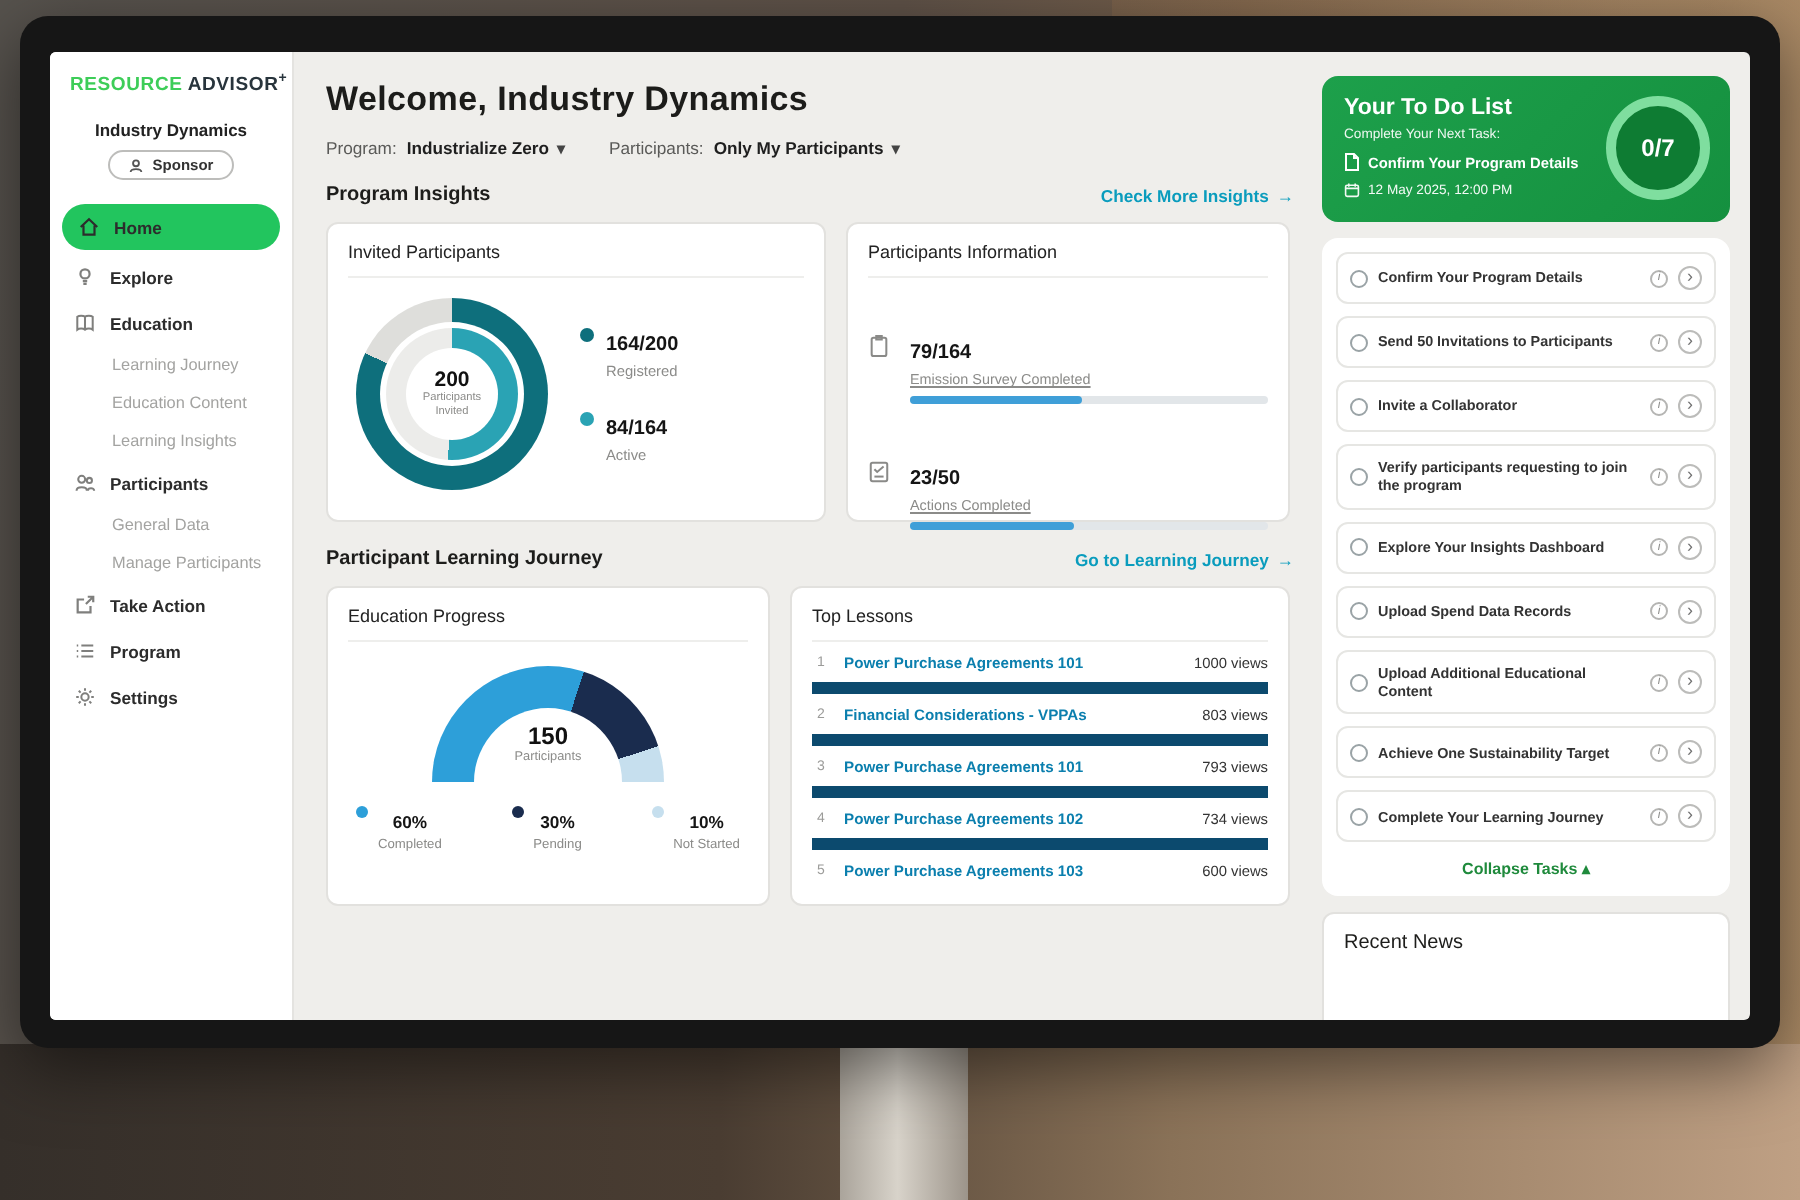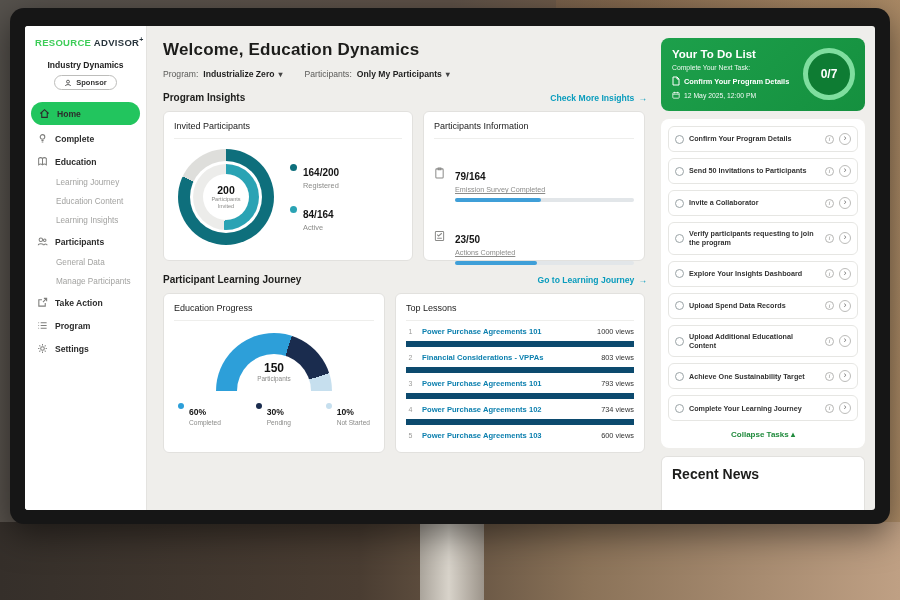--- a/index.html
+++ b/index.html
@@ -72,21 +72,21 @@
 
   
   .card-edu{width:222px;height:160px;}
   .gauge{position:relative;width:116px;height:58px;overflow:hidden;margin:12px auto 8px;}
   .gauge-arc{position:absolute;left:0;top:0;width:116px;height:116px;border-radius:50%;
     background:conic-gradient(from 270deg,#2d9fd9 0 30%,#1a2c4e 30% 45%,#c6dfee 45% 50%,transparent 50%);}
   .gauge-hole{position:absolute;left:21px;top:21px;width:74px;height:74px;border-radius:50%;background:#fff;
     display:flex;flex-direction:column;align-items:center;padding-top:7px;}
   .gauge-hole .v{font-size:12px;font-weight:bold;color:#111;}
   .gauge-hole .l{font-size:6.4px;color:#8b8b89;}
-  .edu-legend{display:flex;justify-content:space-between;padding:2px 4px 0 4px;}
+  .edu-legend{display:flex;justify-content:space-between;padding:2px 4px 0 4px;text-align:center;}
   .eleg{display:flex;gap:5px;align-items:flex-start;}
   .eleg .dot{width:6px;height:6px;}
   .eleg .lv{font-size:8.6px;font-weight:bold;color:#151515;}
   .eleg .ll{font-size:6.6px;color:#8b8b89;}
 
   
   .card-lessons{width:250px;height:160px;}
   .lesson{display:flex;align-items:center;gap:7px;padding:5.5px 0;border-bottom:6px solid #0c4a6e;}
   .l-rank{width:9px;font-size:7px;color:#9b9b99;text-align:center;}
   .l-title{flex:1;font-size:7.6px;font-weight:bold;color:#0b7fae;cursor:pointer;}
@@ -107,21 +107,21 @@
   .tasks-card{background:#fff;border-radius:8px;margin-top:8px;padding:7px 7px 3px 7px;}
   .task{display:flex;align-items:center;gap:5px;border:1px solid #e6e6e3;border-radius:6px;
     padding:6px 6px;margin-bottom:6px;cursor:pointer;}
   .task .chk{width:9px;height:9px;border:1.2px solid #9aa3a6;border-radius:50%;flex-shrink:0;}
   .task .lbl{flex:1;font-size:7.2px;font-weight:bold;color:#333;line-height:1.3;}
   .task .info{width:9px;height:9px;border:1px solid #b5b5b3;border-radius:50%;color:#8d8d8b;font-size:6px;
     display:flex;align-items:center;justify-content:center;flex-shrink:0;font-style:italic;}
   .task .go{width:12px;height:12px;border:1px solid #bcbcba;border-radius:50%;color:#707070;font-size:9px;
     display:flex;align-items:center;justify-content:center;flex-shrink:0;line-height:1;padding-bottom:1px;}
   .collapse{text-align:center;color:#1f8a3c;font-weight:bold;font-size:8px;padding:3px 0 6px;cursor:pointer;}
-  .news{background:#fff;border-radius:6px 6px 0 0;margin-top:8px;padding:9px 10px;font-size:14px;font-weight:bold;
+  .news{background:#fff;border-radius:6px 6px 0 0;margin-top:8px;padding:9px 10px;font-size:10px;font-weight:normal;
     color:#1d1d1b;flex:1;border:1px solid #e2e1de;border-bottom:none;}
   svg{display:block;}
 </style>
 </head>
 <body>
 
 <div class="scene">
   <div class="wall-right"></div>
   <div class="desk"></div>
   <div class="stand"></div>
@@ -148,21 +148,21 @@
             <svg width="11" height="11" viewBox="0 0 12 12" fill="none" stroke="#2c2c2c" stroke-width="1.2">
                 <path d="M1.5 6 L6 1.8 L10.5 6 M3 5.2 V10.2 H9 V5.2"></path>
               </svg>
             <span>Home</span>
           </div>
           <div class="nav-item">
             <svg width="11" height="11" viewBox="0 0 12 12" fill="none" stroke="#7f7f7d" stroke-width="1.2">
                 <circle cx="6" cy="4.3" r="2.5"></circle>
                 <path d="M4.8 8.2 h2.4 M5.1 9.8 h1.8"></path>
               </svg>
-            <span>Complete</span>
+            <span>Explore</span>
           </div>
           <div class="nav-item">
             <svg width="11" height="11" viewBox="0 0 12 12" fill="none" stroke="#7f7f7d" stroke-width="1.1">
                 <path d="M6 2.6 C5 1.8 2.8 1.8 1.8 2.6 V9.6 C2.8 8.8 5 8.8 6 9.6 C7 8.8 9.2 8.8 10.2 9.6 V2.6 C9.2 1.8 7 1.8 6 2.6 Z M6 2.6 V9.6"></path>
               </svg>
             <span>Education</span>
           </div>
           <div class="nav-sub"><span>Learning Journey</span></div>
           <div class="nav-sub"><span>Education Content</span></div>
           <div class="nav-sub"><span>Learning Insights</span></div>
@@ -194,21 +194,21 @@
             <svg width="11" height="11" viewBox="0 0 12 12" fill="none" stroke="#7f7f7d" stroke-width="1.1">
                 <circle cx="6" cy="6" r="2"></circle>
                 <path d="M6 1.2 V2.6 M6 9.4 V10.8 M1.2 6 H2.6 M9.4 6 H10.8 M2.6 2.6 L3.6 3.6 M8.4 8.4 L9.4 9.4 M9.4 2.6 L8.4 3.6 M3.6 8.4 L2.6 9.4"></path>
               </svg>
             <span>Settings</span>
           </div>
         </nav>
       </aside>
 
       <main class="main">
-        <h1 class="welcome">Welcome, Education Dynamics</h1>
+        <h1 class="welcome">Welcome, Industry Dynamics</h1>
 
         <div class="filters">
           <div class="filter">
             <span>Program:</span>
             <span class="fval">
               <span>Industrialize Zero</span>
               <span class="chev">▾</span>
             </span>
           </div>
           <div class="filter">

